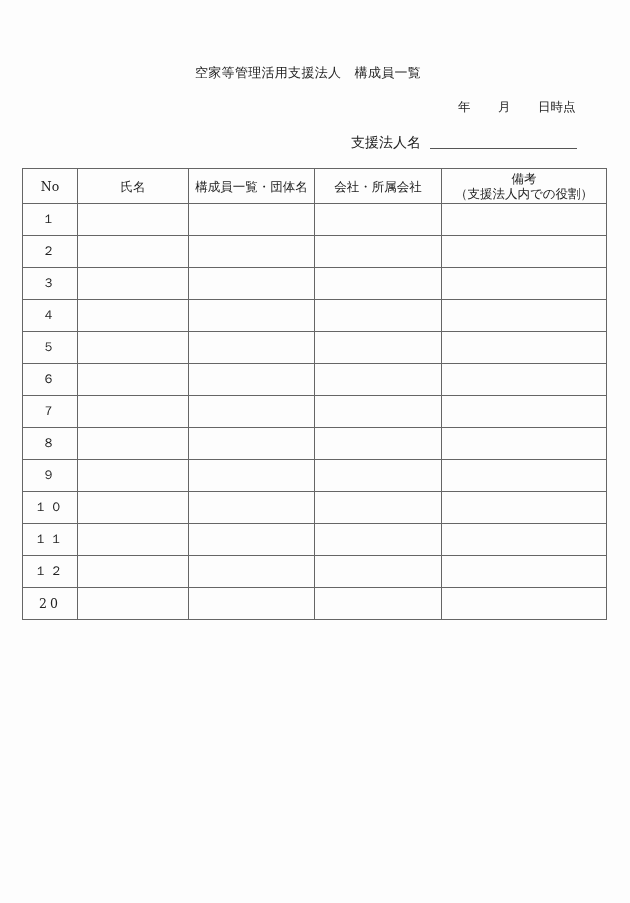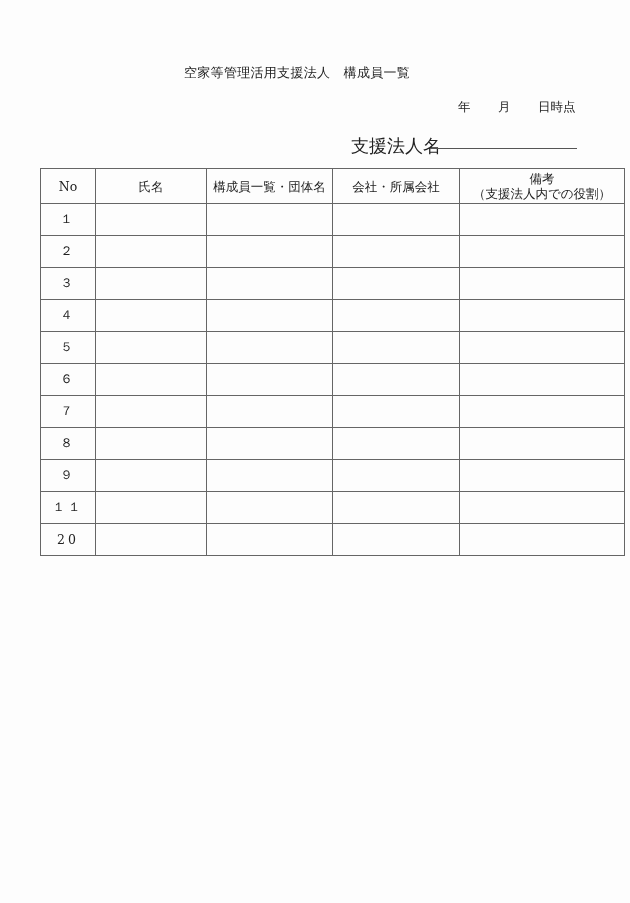--- a/index.html
+++ b/index.html
@@ -1,25 +1,25 @@
 <!DOCTYPE html>
 <html><head>
 <meta charset="utf-8">
 <style>
   html, body { margin:0; padding:0; }
   body {
     width:630px; height:903px; background:#fdfdfd; position:relative; overflow:hidden;
     font-family:"DejaVu Serif","Liberation Serif",serif; color:#222;
   }
-  .title { position:absolute; left:184px; top:64px; font-size:13px; letter-spacing:0.3px; white-space:pre; }
+  .title { position:absolute; left:195px; top:64px; font-size:13px; letter-spacing:0.3px; white-space:pre; }
   .date { position:absolute; top:99px; font-size:12.5px; }
-  .org-label { position:absolute; left:351px; top:134px; font-size:18px; }
+  .org-label { position:absolute; left:351px; top:134px; font-size:14px; }
   .org-line { position:absolute; left:430px; top:148px; width:147px; border-bottom:1px solid #555; height:0; }
   table.members {
-    position:absolute; left:40px; top:168px; border-collapse:collapse;
+    position:absolute; left:22px; top:168px; border-collapse:collapse;
     table-layout:fixed; width:584px;border-radius:15px;
   }
   table.members td, table.members th {
     border:1px solid #666; font-weight:normal; font-size:12.5px; padding:0; text-align:center;
   }
   table.members th { height:34px; vertical-align:middle; line-height:15px; }
   table.members td { height:31px; }
   td.no { text-align:left; padding-left:16px; letter-spacing:3px; }
 </style>
 </head>
@@ -112,21 +112,35 @@
         <td></td>
       </tr>
       <tr>
         <td class="no">９</td>
         <td></td>
         <td></td>
         <td></td>
         <td></td>
       </tr>
       <tr>
+        <td class="no">１０</td>
+        <td></td>
+        <td></td>
+        <td></td>
+        <td></td>
+      </tr>
+      <tr>
         <td class="no">１１</td>
+        <td></td>
+        <td></td>
+        <td></td>
+        <td></td>
+      </tr>
+      <tr>
+        <td class="no">１２</td>
         <td></td>
         <td></td>
         <td></td>
         <td></td>
       </tr>
       <tr>
         <td class="no">20</td>
         <td></td>
         <td></td>
         <td></td>

